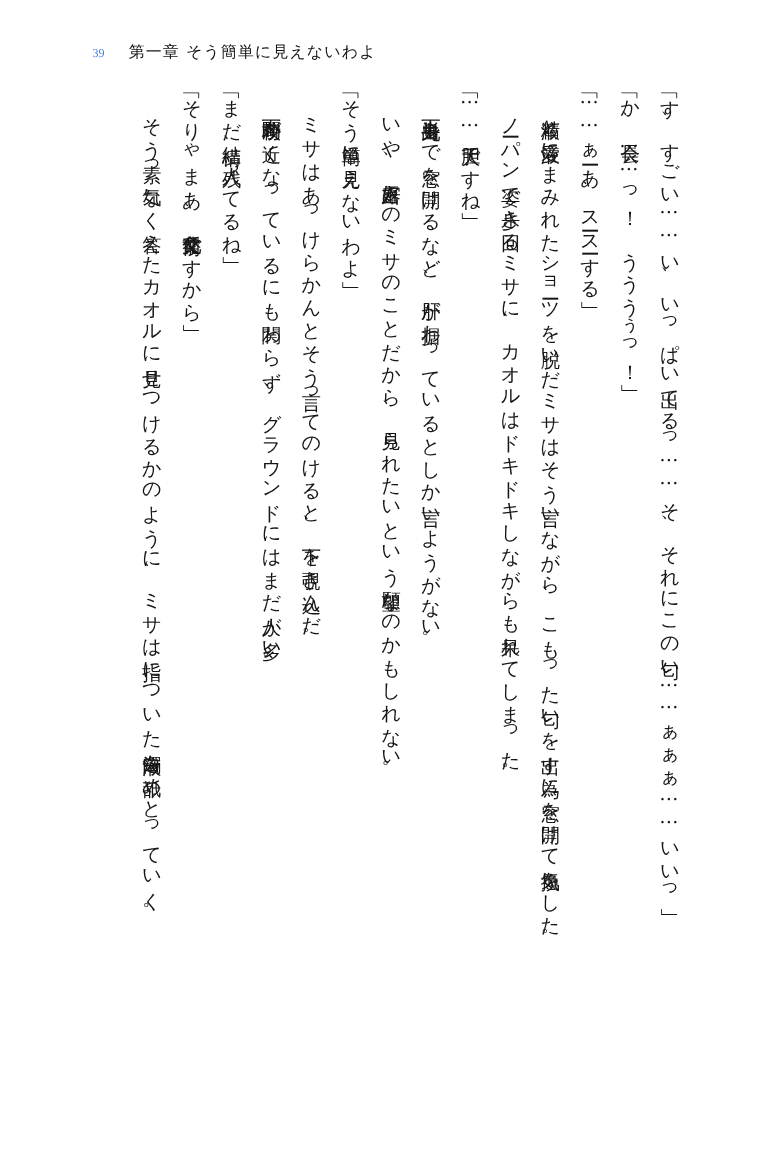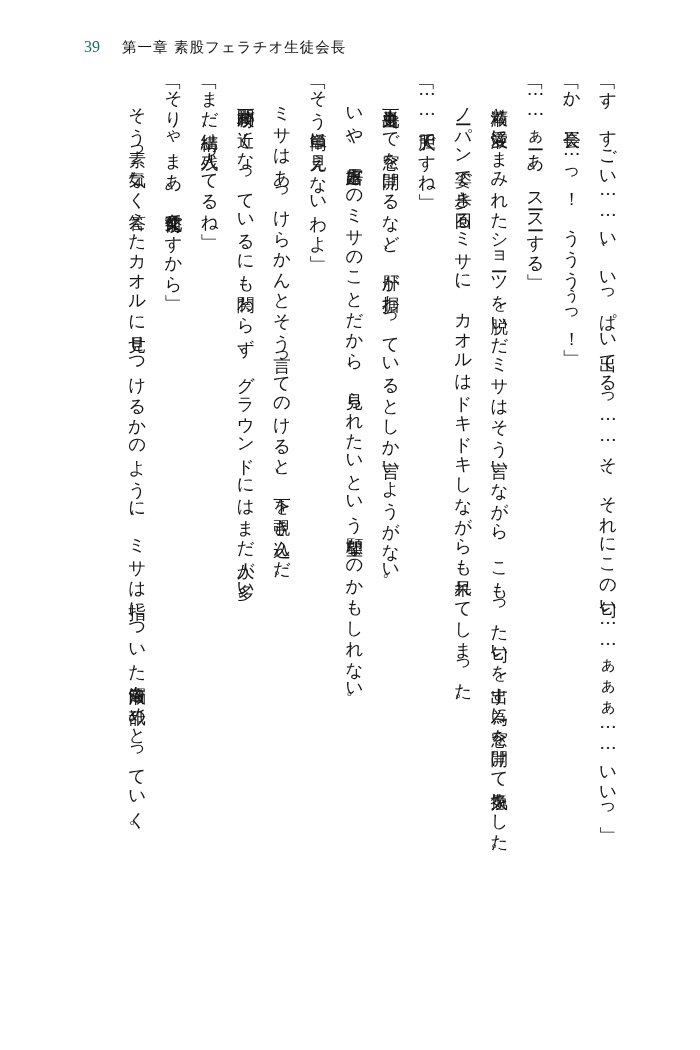--- a/index.html
+++ b/index.html
@@ -27,24 +27,24 @@
     top: 38px;
     left: 0;
     width: 700px;
     height: 26px;
     display: flex;
     align-items: baseline;
     padding-left: 84px;
     box-sizing: border-box;
   }
   #page-number {
-    font-size: 16px;
+    font-size: 11px;
     font-family: "Liberation Serif", serif;
     letter-spacing: 0;
-    color: #0f766e;
+    color: #3b82f6;
     margin-right: 22px;
     font-weight: 400;
   }
   #chapter-title {
     font-size: 14.5px;
     color: #111;
     letter-spacing: 1px;
     font-family: "DejaVu Serif", "Liberation Serif", serif;
   }
   
@@ -76,21 +76,21 @@
     display: block;
   }
 </style>
 </head>
 <body>
 
 <div id="page">
 
   <div id="header">
     <span id="page-number">39</span>
-    <span id="chapter-title">第一章 素股フェラチオ生徒会長</span>
+    <span id="chapter-title">第一章 そう簡単に見えないわよ</span>
   </div>
 
   <div id="body-text">
     <p class="para-block">「す、すごい……い、いっぱい出てるっ……そ、それにこの匂い……ぁぁぁ……いいっ」</p>
     <p class="para-block">「か、会長……っ！　うううぅっ！」</p>
     <p class="para-block">「……ぁーあ、スースーする」</p>
     <p class="para-block indent">精液と愛液にまみれたショーツを脱いだミサはそう言いながら、こもった匂いを出す為に窓を開けて換気をした。</p>
     <p class="para-block indent">ノーパン姿で歩き回るミサに、カオルはドキドキしながらも呆れてしまった。</p>
     <p class="para-block">「……大胆ですね」</p>
     <p class="para-block indent">下半身丸出しで窓を開けるなど、肝が据わっているとしか言いようがない。</p>

